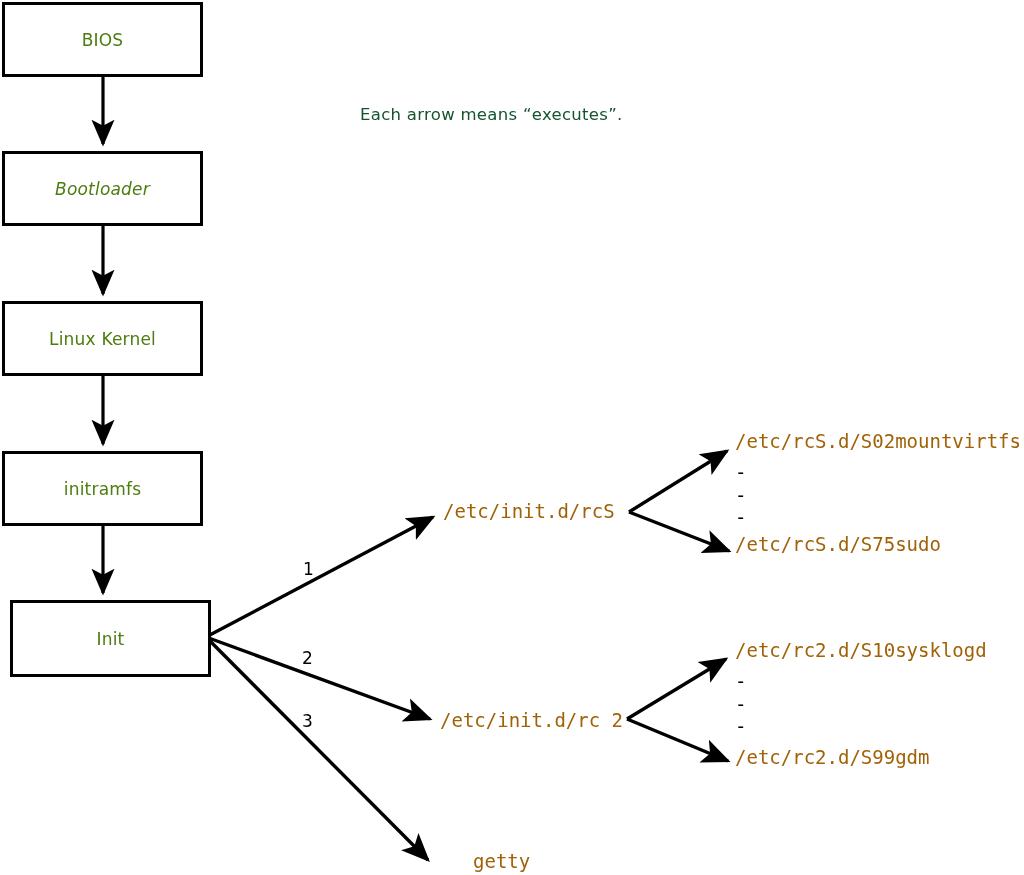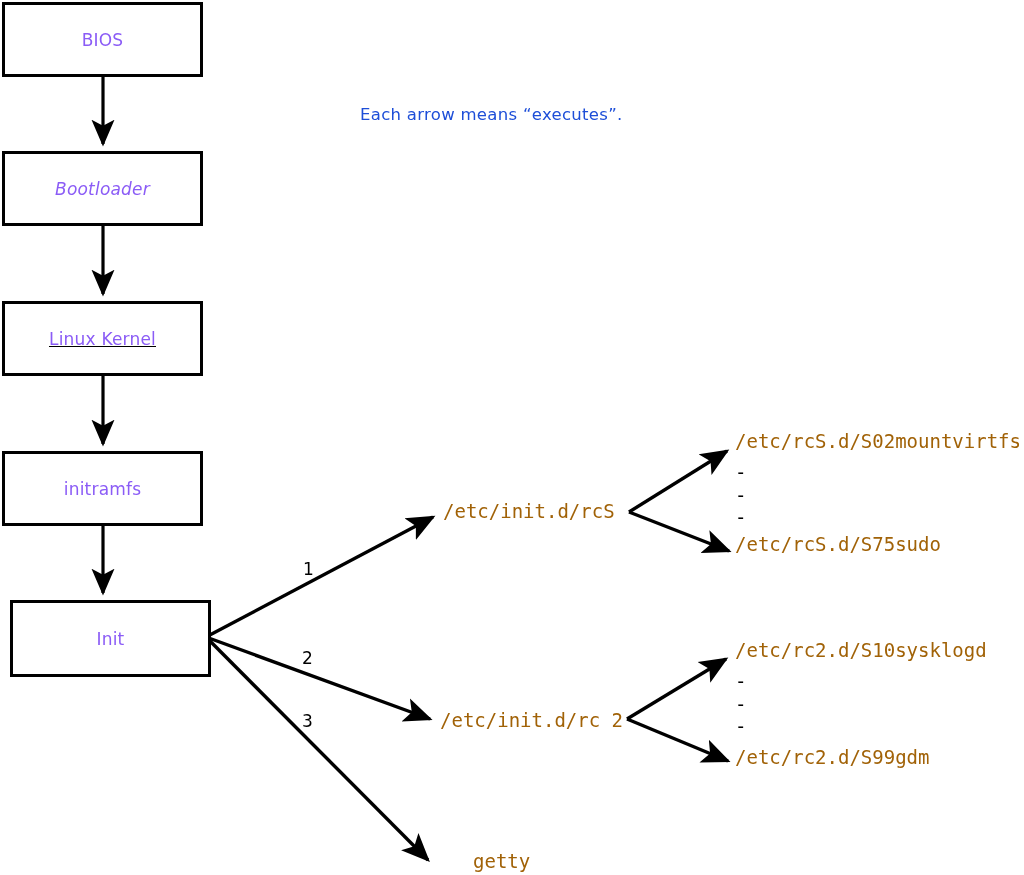--- a/index.html
+++ b/index.html
@@ -27,29 +27,29 @@
     box-sizing: border-box;
     border: 3px solid #000000;
     background: #ffffff;
     display: flex;
     align-items: center;
     justify-content: center;
   }
   .node-label {
     font-family: "DejaVu Sans", sans-serif;
     font-size: 17px;
-    color: #8b5cf6;
+    color: #4d7c0f;
     letter-spacing: 0.2px;
     white-space: nowrap;
   }
   .caption {
     position: absolute;
     font-family: "DejaVu Sans", sans-serif;
     font-size: 16.5px;
-    color: #1d4ed8;
+    color: #14532d;
     white-space: nowrap;
     letter-spacing: 0.3px;
   }
   .mono-label {
     position: absolute;
     font-family: "DejaVu Sans Mono", monospace;
     font-size: 19px;
     color: #a16207;
     white-space: nowrap;
     line-height: 1;
@@ -122,21 +122,21 @@
   </svg>
 
   <div class="node-box" style="left:2px; top:2px; width:201px; height:75px;">
     <span class="node-label">BIOS</span>
   </div>
 
   <div class="node-box" style="left:2px; top:151px; width:201px; height:75px;font-style:italic;">
     <span class="node-label">Bootloader</span>
   </div>
 
-  <div class="node-box" style="left:2px; top:301px; width:201px; height:75px;text-decoration:underline;">
+  <div class="node-box" style="left:2px; top:301px; width:201px; height:75px;">
     <span class="node-label">Linux Kernel</span>
   </div>
 
   <div class="node-box" style="left:2px; top:451px; width:201px; height:75px;">
     <span class="node-label">initramfs</span>
   </div>
 
   <div class="node-box" style="left:10px; top:600px; width:201px; height:77px;">
     <span class="node-label">Init</span>
   </div>

